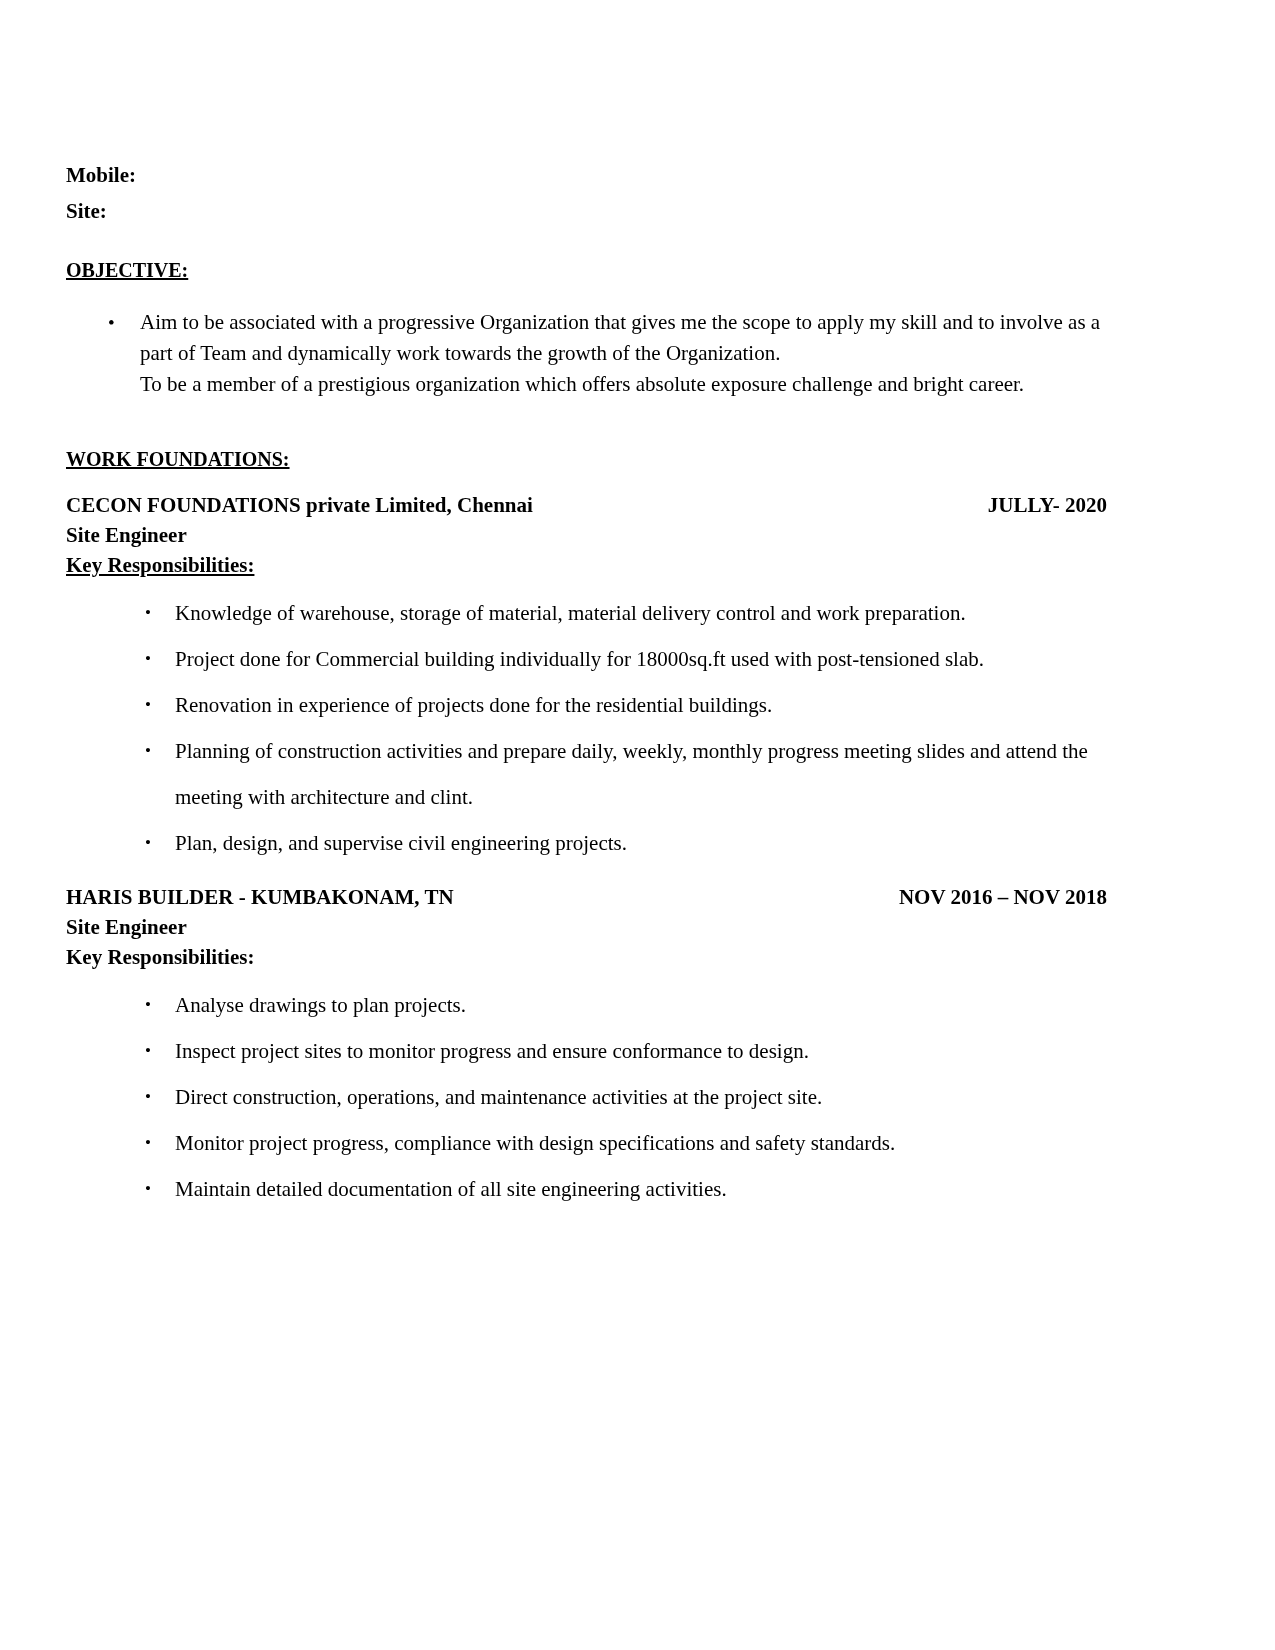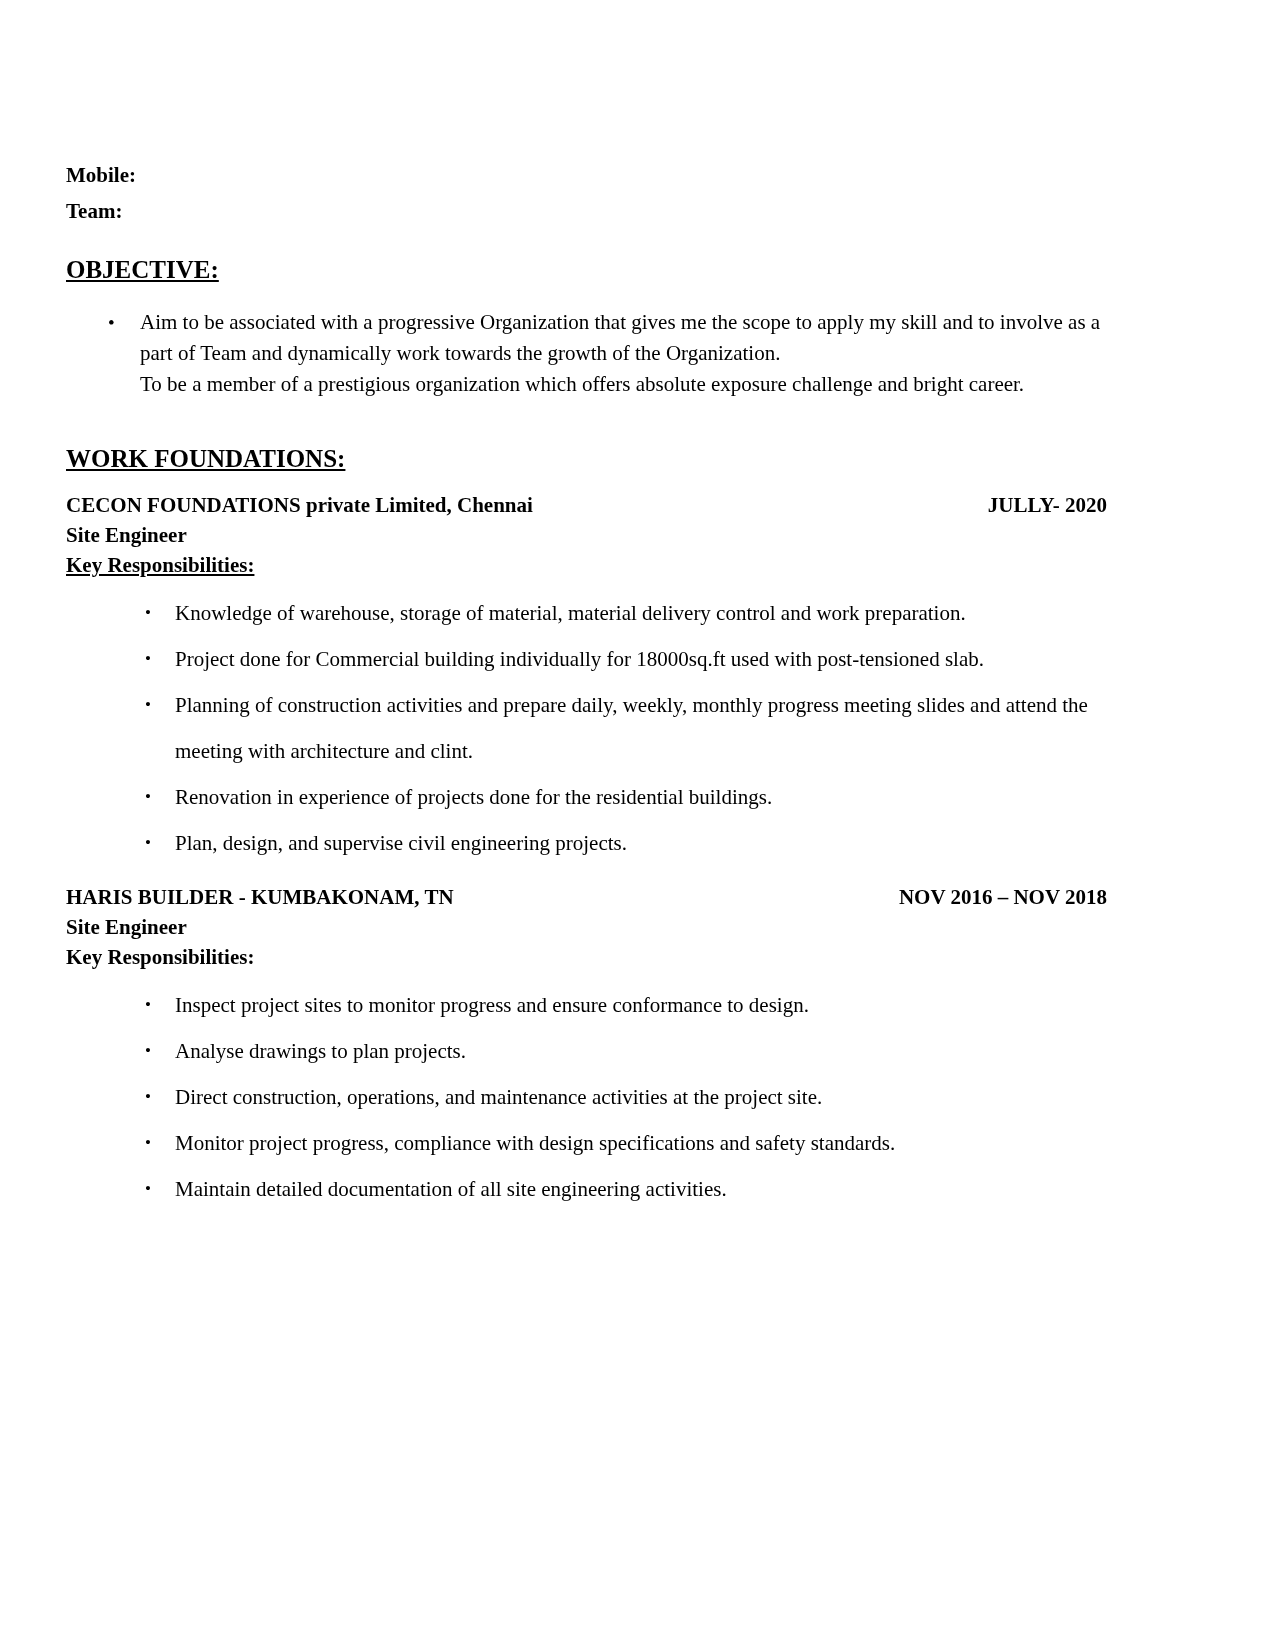--- a/index.html
+++ b/index.html
@@ -15,21 +15,21 @@
     padding: 118px 80px 0 66px;
     overflow: hidden;
     margin-top: 39px;
   }
   .contact-line {
     font-weight: bold;
     line-height: 36px;
   }
   .section-heading {
     font-weight: bold;
-    font-size: 25px;
+    font-size: 20px;
     text-decoration: underline;
     line-height: 30px;
   }
   .objective-heading { margin-top: 26px; }
   .objective-list {
     list-style: none;
     margin-top: 22px;
   }
   .objective-list li {
     position: relative;
@@ -86,21 +86,21 @@
     max-width: 965px;
     vertical-align: top;
   }
 </style>
 </head>
 <body>
 
 <div class="page">
 
   <div class="contact-line">Mobile:</div>
-  <div class="contact-line">Team:</div>
+  <div class="contact-line">Site:</div>
 
   <div class="section-heading objective-heading">OBJECTIVE:</div>
 
   <ul class="objective-list">
     <li>
       <div class="li-text">
         <div>Aim to be associated with a progressive Organization that gives me the scope to apply my skill and to involve as a part of Team and dynamically work towards the growth of the Organization.</div>
         <div>To be a member of a prestigious organization which offers absolute exposure challenge and bright career.</div>
       </div>
     </li>
@@ -111,35 +111,35 @@
   <div class="job">
     <div class="job-header">
       <span>CECON FOUNDATIONS private Limited, Chennai</span>
       <span>JULLY- 2020</span>
     </div>
     <div class="job-title">Site Engineer</div>
     <div class="resp-label underlined">Key Responsibilities:</div>
     <ul class="resp-list">
       <li><span class="li-text">Knowledge of warehouse, storage of material, material delivery control and work preparation.</span></li>
       <li><span class="li-text">Project done for Commercial building individually for 18000sq.ft used with post-tensioned slab.</span></li>
+      <li><span class="li-text">Renovation in experience of projects done for the residential buildings.</span></li>
       <li><span class="li-text">Planning of construction activities and prepare daily, weekly, monthly progress meeting slides and attend the meeting with architecture and clint.</span></li>
-      <li><span class="li-text">Renovation in experience of projects done for the residential buildings.</span></li>
       <li><span class="li-text">Plan, design, and supervise civil engineering projects.</span></li>
     </ul>
   </div>
 
   <div class="job">
     <div class="job-header">
       <span>HARIS BUILDER - KUMBAKONAM, TN</span>
       <span>NOV 2016 – NOV 2018</span>
     </div>
     <div class="job-title">Site Engineer</div>
     <div class="resp-label">Key Responsibilities:</div>
     <ul class="resp-list">
+      <li><span class="li-text">Analyse drawings to plan projects.</span></li>
       <li><span class="li-text">Inspect project sites to monitor progress and ensure conformance to design.</span></li>
-      <li><span class="li-text">Analyse drawings to plan projects.</span></li>
       <li><span class="li-text">Direct construction, operations, and maintenance activities at the project site.</span></li>
       <li><span class="li-text">Monitor project progress, compliance with design specifications and safety standards.</span></li>
       <li><span class="li-text">Maintain detailed documentation of all site engineering activities.</span></li>
     </ul>
   </div>
 
 </div>
 
 </body></html>

